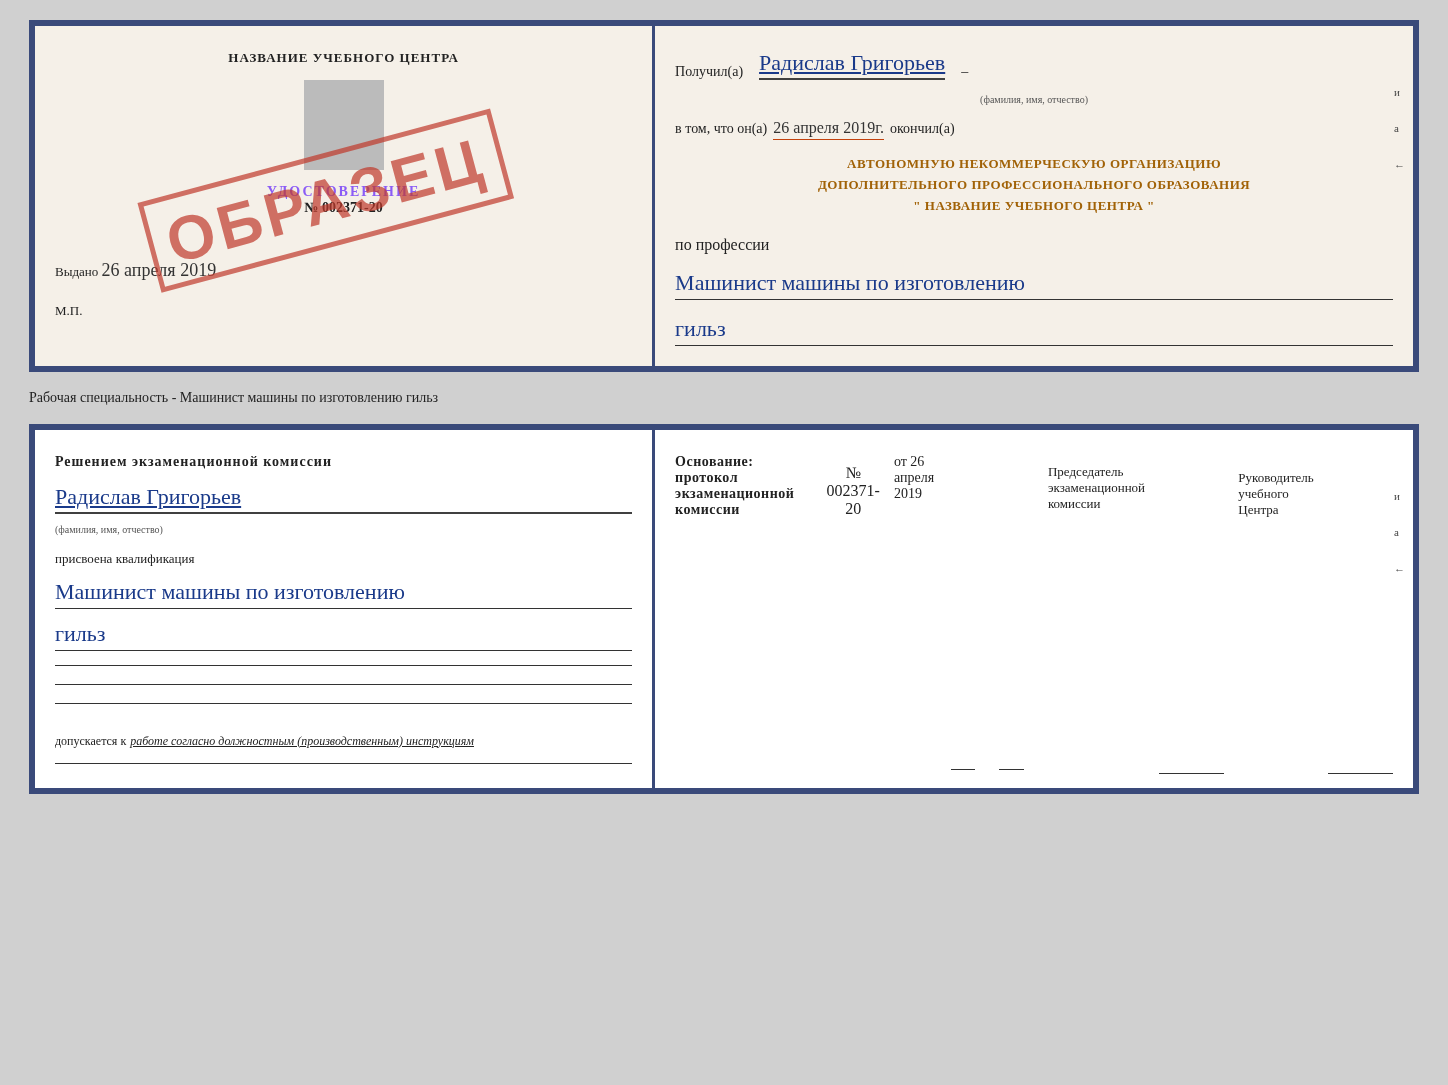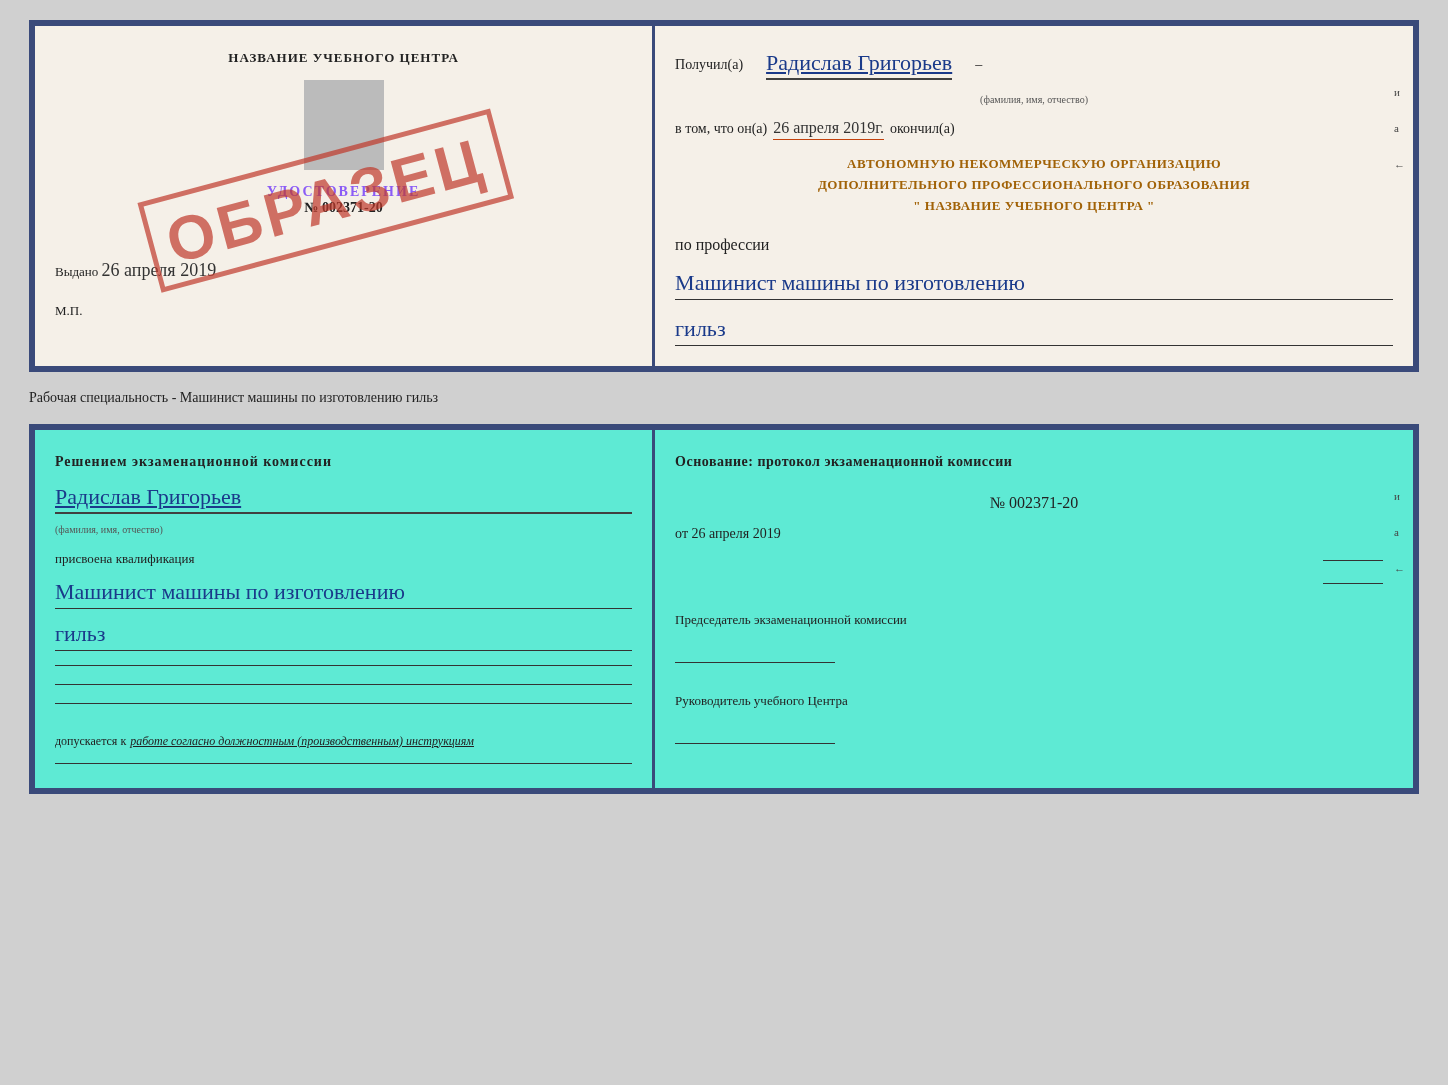--- a/index.html
+++ b/index.html
@@ -107,22 +107,22 @@
       pointer-events: none;
       font-family: Arial Black, sans-serif;
       z-index: 10;
     }
 
     
     .poluchil-line {
       font-size: 14px;
       color: #222;
       display: flex;
-      align-items: center;
-      gap: 23px;
+      align-items: flex-end;
+      gap: 16px;
       flex-wrap: wrap;
     }
 
     .handwritten-name {
       font-family: 'Brush Script MT', cursive, serif;
       font-size: 22px;
       color: #1a3a8a;
       border-bottom: 2px solid #404040;
       padding-bottom: 2px;
       text-decoration: underline;
@@ -188,41 +188,40 @@
     
     .separator-label {
       width: 1390px;
       font-size: 14px;
       color: #222;
       padding: 2px 0;
     }
 
     
     .bottom-doc {
-      background: #5eead4;
+      background: #ffffff;
       border: 6px solid #3a4a7a;
       width: 1390px;
       display: flex;
       position: relative;
     }
 
     .bottom-left {
       width: 45%;
       border-right: 3px solid #3a4a7a;
       padding: 24px 20px 20px 20px;
       display: flex;
       flex-direction: column;
       gap: 10px;
     }
 
     .bottom-right {
       width: 55%;
       padding: 24px 20px 14px 20px;
       display: flex;
-      flex-direction: column;
       gap: 14px;
     }
 
     .resheniye-text {
       font-size: 14px;
       color: #222;
       font-weight: bold;
       letter-spacing: 1px;
     }
 

